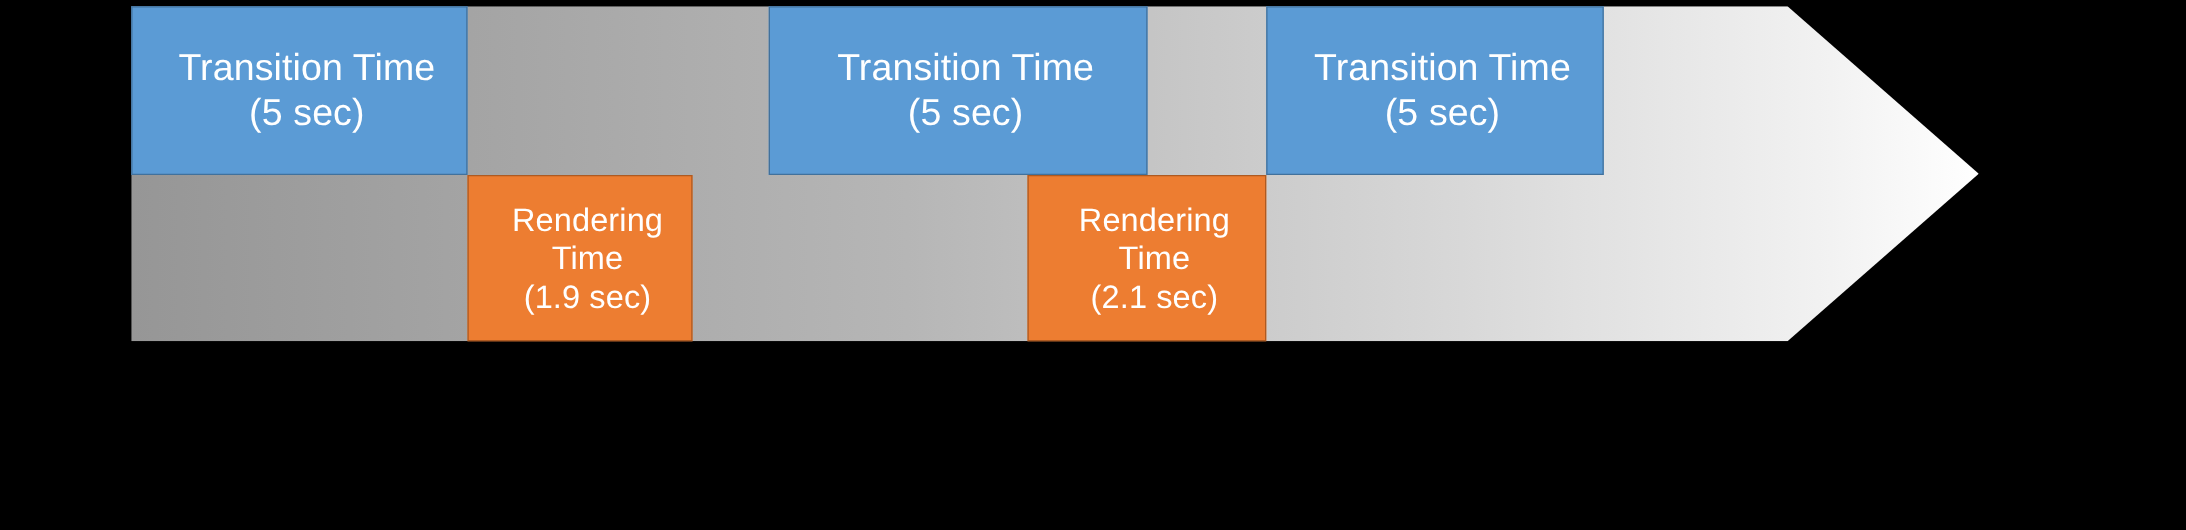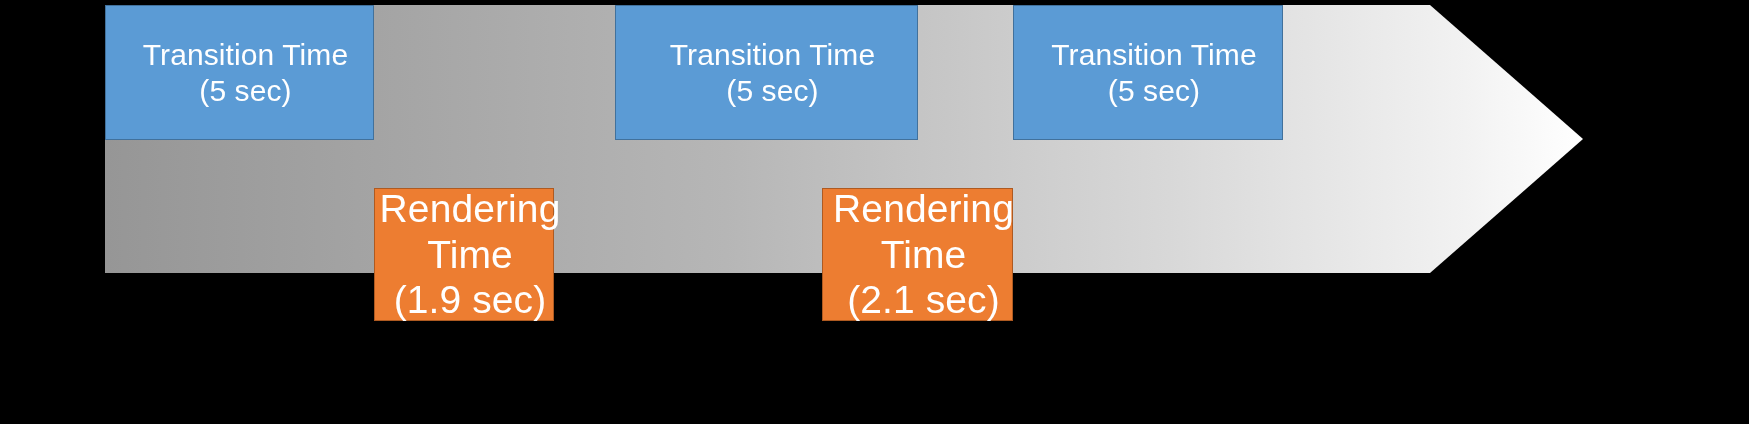--- a/index.html
+++ b/index.html
@@ -52,24 +52,23 @@
     background: #5b9bd5;
     border: 1px solid #41719c;
     font-size: 30px;
     top: 5px;
     height: 135px;
   }
 
   .block.rendering {
     background: #ed7d31;
     border: 1px solid #ae5a21;
-    font-size: 39px;
+    font-size: 26px;
     top: 140px;
     height: 133px;
-    margin-top: 48px;
   }
 
   
   #block-transition-1 { left: 105px;  width: 269px; }
   #block-transition-2 { left: 615px;  width: 303px; }
   #block-transition-3 { left: 1013px; width: 270px; }
 
   #block-rendering-1  { left: 374px;  width: 180px; }
   #block-rendering-2  { left: 822px;  width: 191px; }
 

